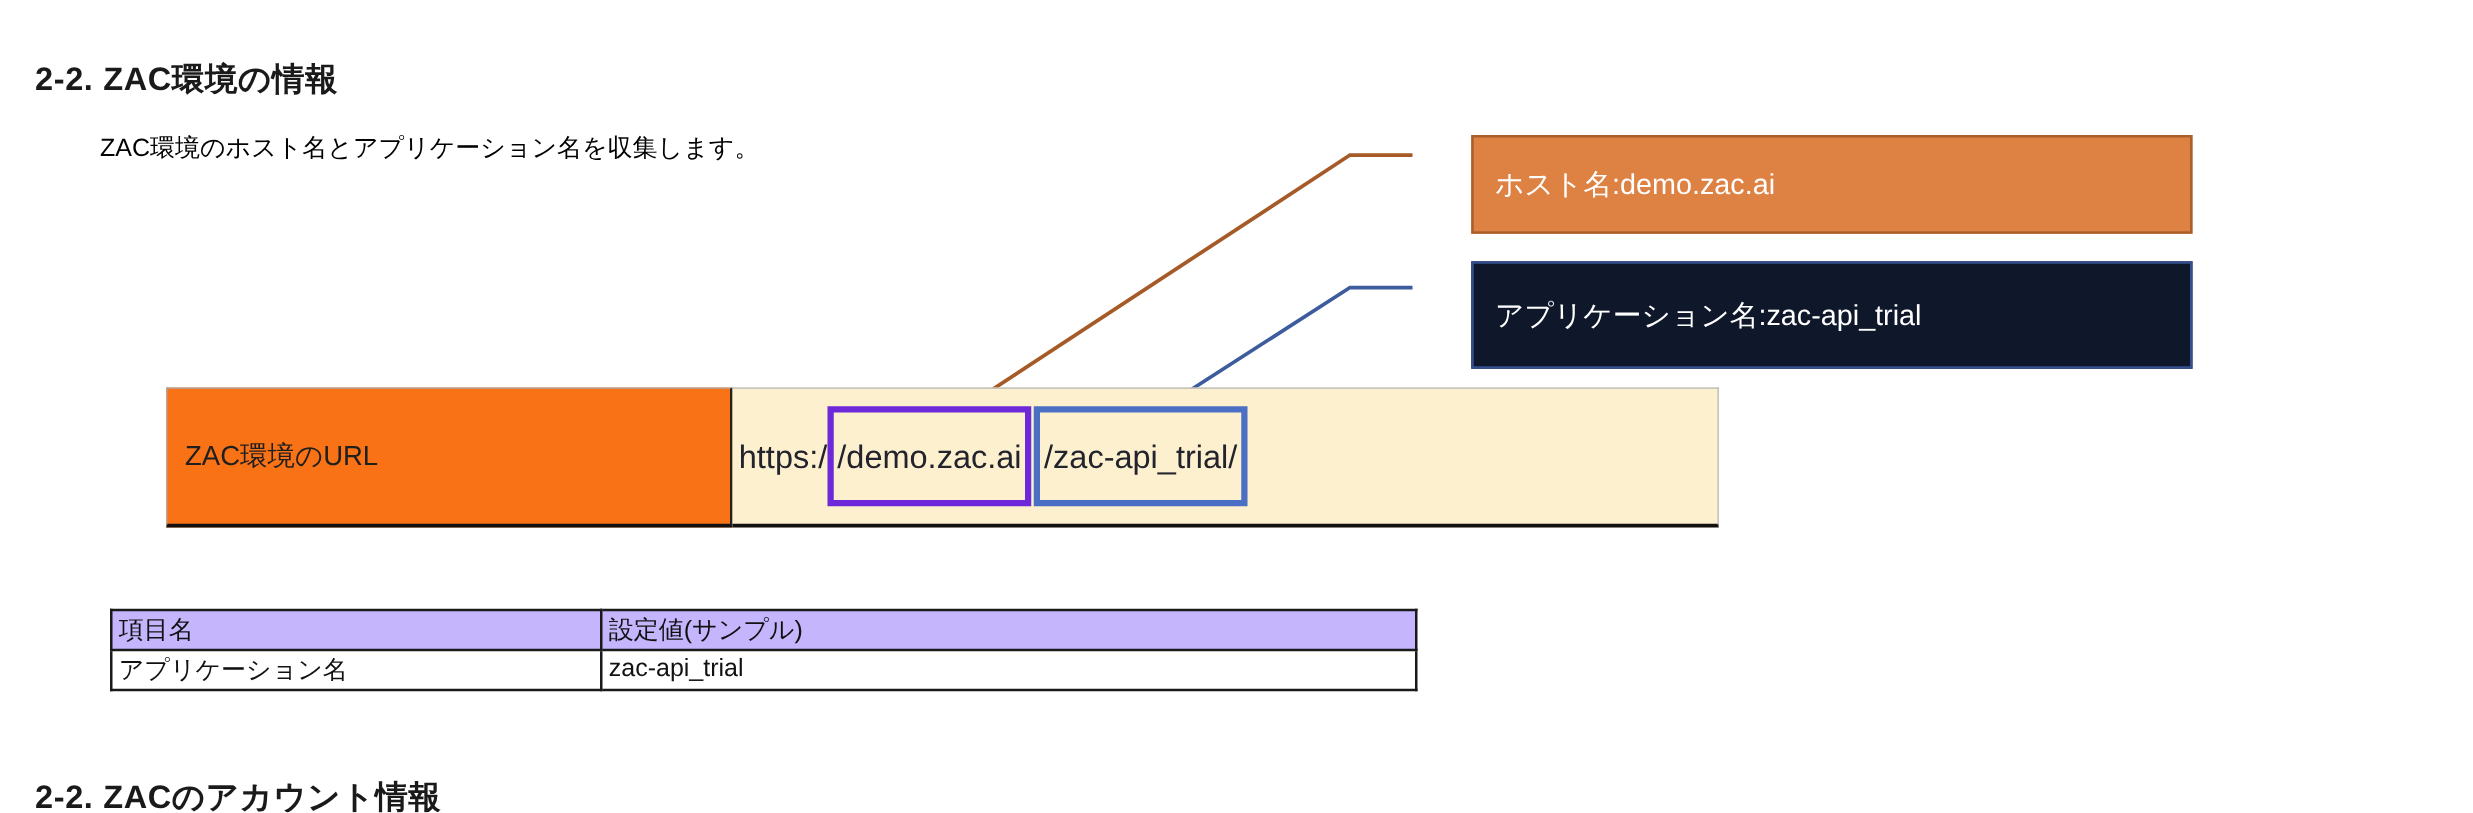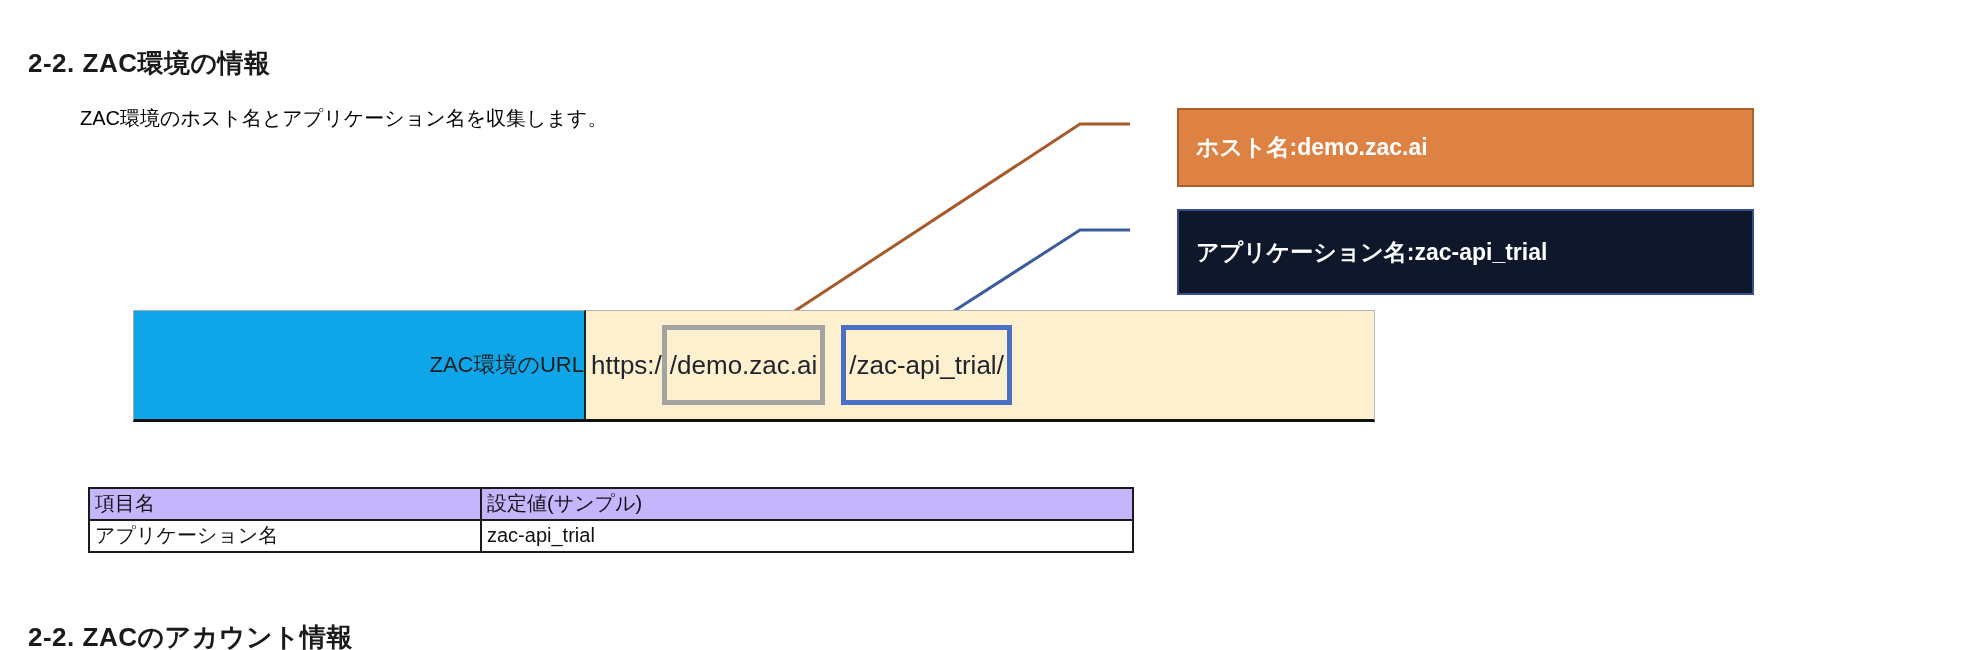--- a/index.html
+++ b/index.html
@@ -43,21 +43,20 @@
     position: absolute;
     left: 1177px;
     width: 577px;
     box-sizing: border-box;
     display: flex;
     align-items: center;
     padding-left: 17px;
     color: #ffffff;
     font-size: 23px;
     white-space: nowrap;
-    font-weight: bold;
   }
   #callout-host {
     top: 108px;
     height: 79px;
     background: #de8244;
     border: 2px solid #a9602a;
   }
   #callout-app {
     top: 209px;
     height: 86px;
@@ -80,31 +79,30 @@
     left: 133px;
     top: 310px;
     width: 1242px;
     height: 112px;
     display: flex;
     box-sizing: border-box;
   }
   #url-label-cell {
     width: 453px;
     box-sizing: border-box;
-    background: #0ea5e9;
+    background: #f97316;
     border-top: 1px solid #a8a8a8;
     border-left: 1px solid #a8a8a8;
     border-right: 2px solid #222222;
     border-bottom: 3px solid #111111;
     display: flex;
     align-items: center;
     padding-left: 14px;
     font-size: 22px;
     color: #1f1f1f;
-    justify-content: flex-end;
   }
   #url-value-cell {
     flex: 1;
     box-sizing: border-box;
     background: #fcf0ce;
     border-top: 1px solid #b5b5b5;
     border-right: 1px solid #b5b5b5;
     border-bottom: 3px solid #111111;
     display: flex;
     align-items: center;
@@ -118,22 +116,22 @@
     white-space: nowrap;
     justify-content: space-between;
   }
   .url-part-box {
     display: inline-flex;
     align-items: center;
     box-sizing: border-box;
     height: 80px;
     padding: 0 3px;
   }
-  #url-host-box { border: 5px solid #a3a3a3; }
-  #url-app-box  { border: 5px solid #4a6fc4; margin-left: 16px; }
+  #url-host-box { border: 5px solid #6d28d9; }
+  #url-app-box  { border: 5px solid #4a6fc4; margin-left: 2px; }
 
   
   #settings-table {
     position: absolute;
     left: 88px;
     top: 487px;
     border-collapse: collapse;
     font-size: 20px;
     color: #111111;
   }

